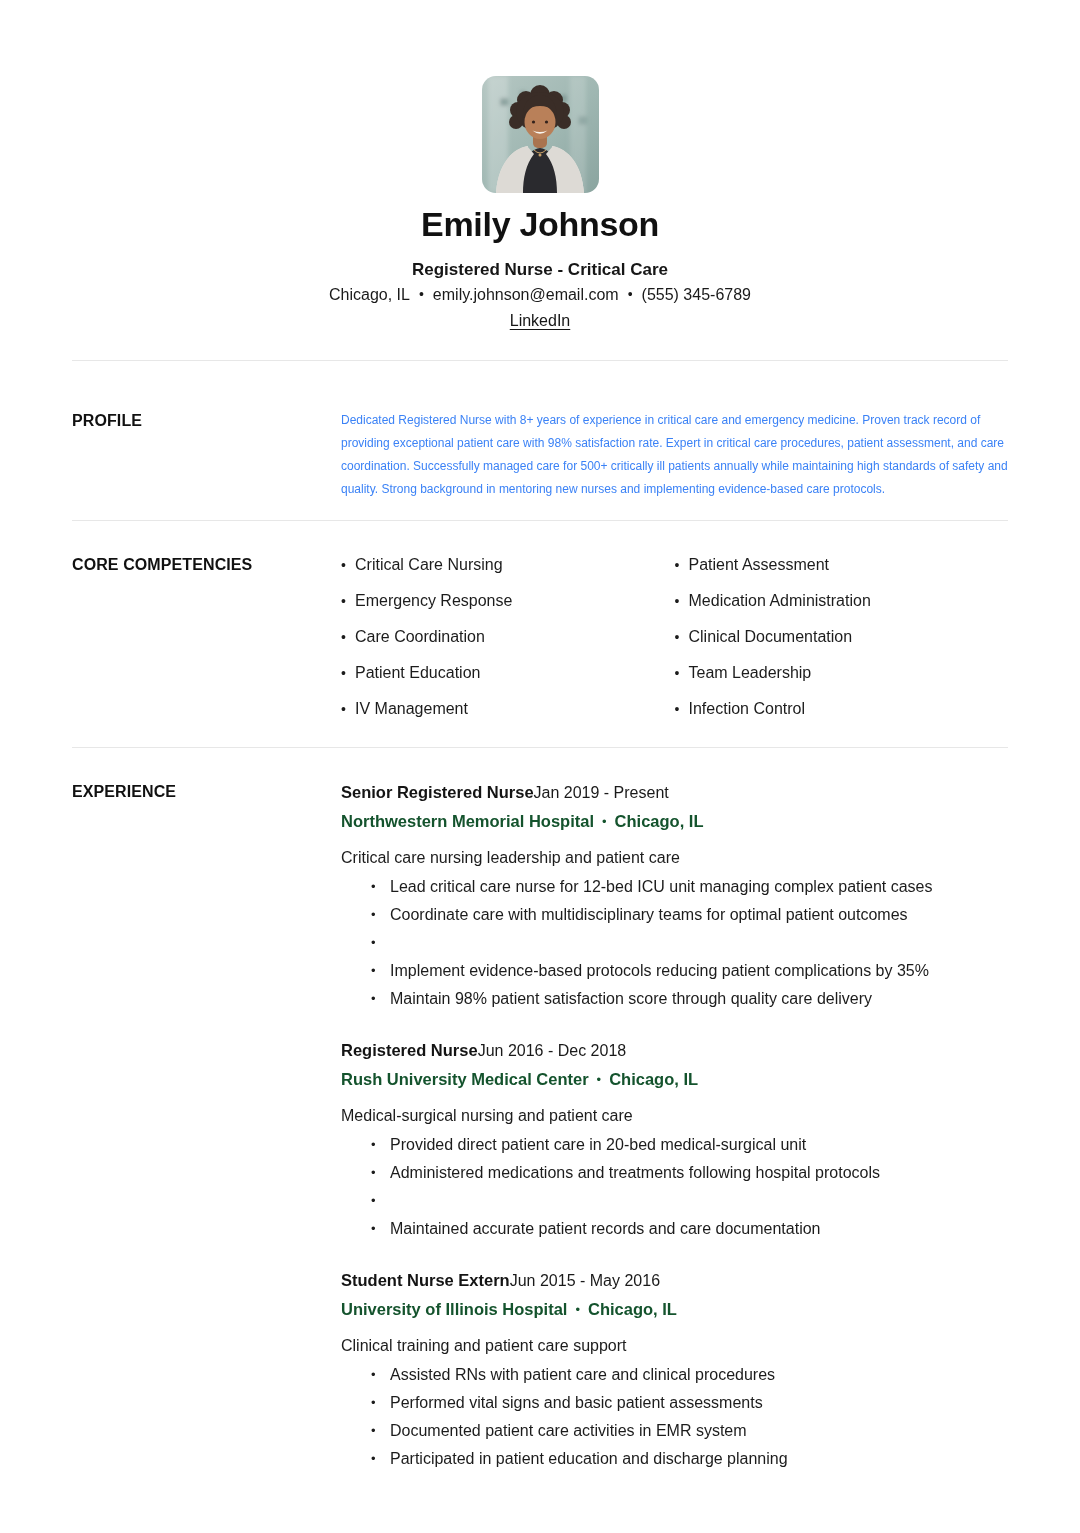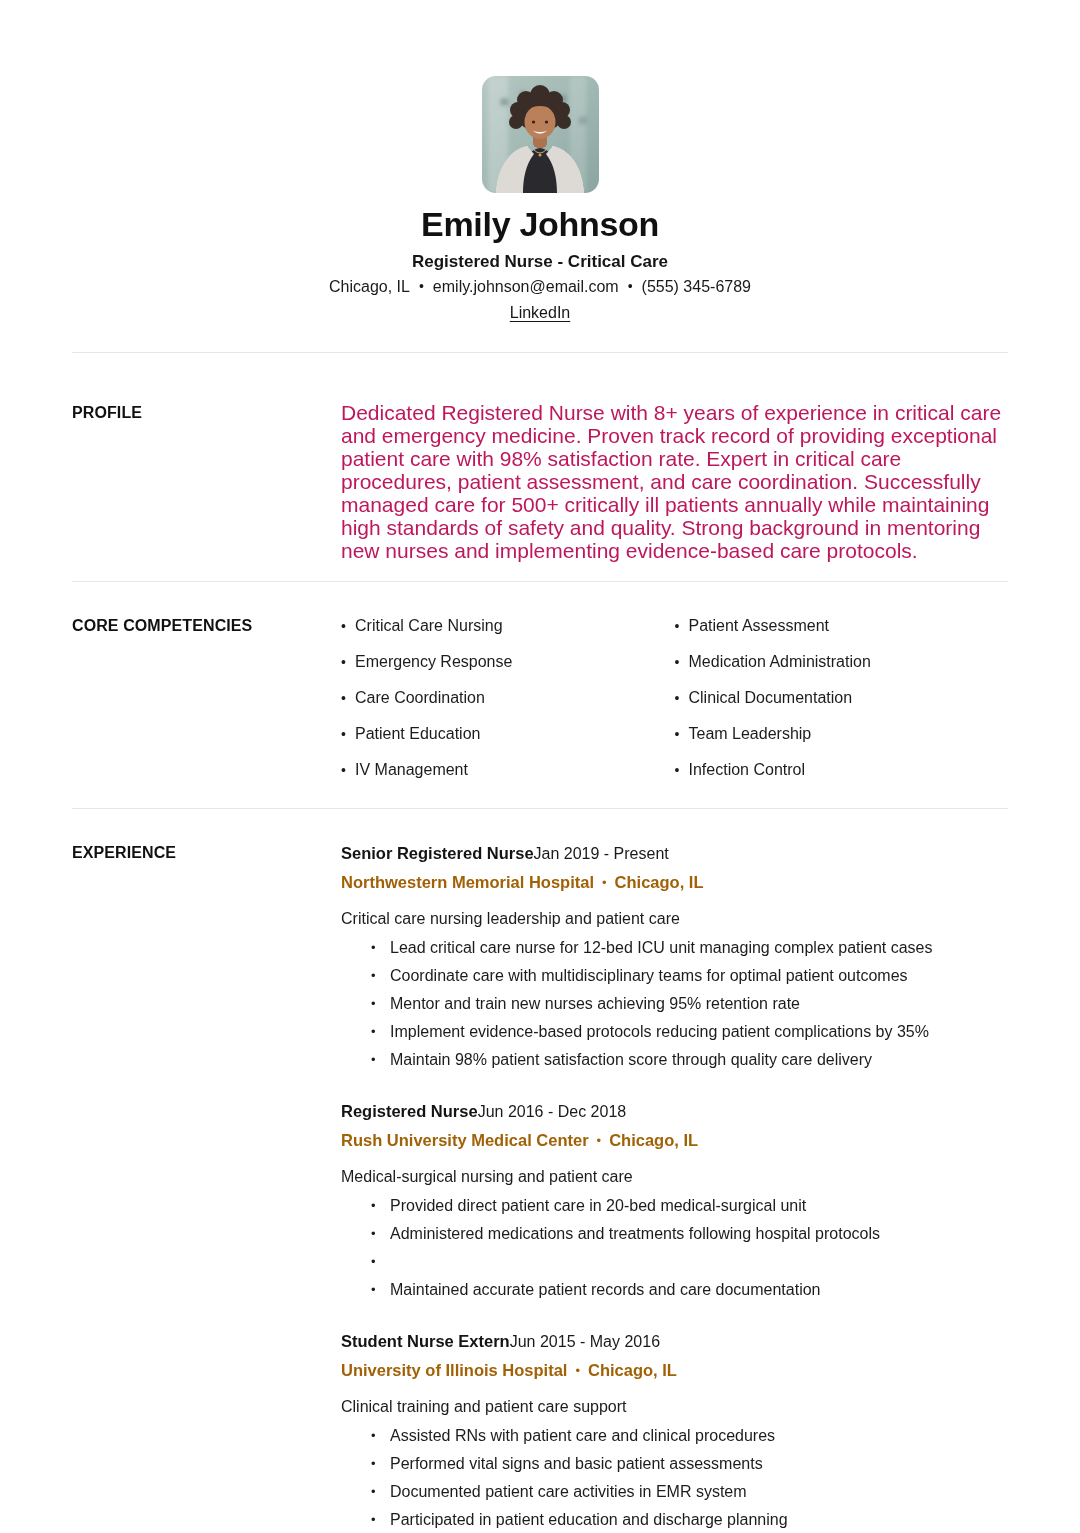--- a/index.html
+++ b/index.html
@@ -31,21 +31,21 @@
   .photo-wrap svg { display: block; }
   .name {
     margin-top: 11px;
     font-size: 34px;
     line-height: 40px;
     font-weight: 700;
     letter-spacing: -0.3px;
     color: #111111;
   }
   .headline {
-    margin-top: 6px;
+    margin-top: 14px;
     font-size: 17px;
     line-height: 24px;
     font-weight: 600;
     color: #161616;
   }
   .contact-line {
     font-size: 16px;
     line-height: 25px;
     color: #1a1a1a;
   }
@@ -76,23 +76,23 @@
     font-weight: 700;
     letter-spacing: 0.1px;
     color: #111111;
     line-height: 24px;
   }
   .section-content { flex: 1; min-width: 0; }
   .section-profile { padding: 48px 0 19px; }
   .section-competencies { padding: 32px 0 26px; }
   .section-experience { padding: 32px 0 10px; }
   .profile-text {
-    font-size: 21px;
+    font-size: 12px;
     line-height: 23px;
-    color: #be185d;
+    color: #3b82f6;
   }
   
   .comp-grid { display: flex; }
   .comp-col { width: 50%; box-sizing: border-box; }
   .comp-item {
     display: flex;
     font-size: 16px;
     line-height: 24px;
     margin-bottom: 12px;
     color: #1c1c1c;
@@ -117,21 +117,21 @@
     line-height: 24px;
     font-weight: 400;
     color: #1a1a1a;
     white-space: nowrap;
   }
   .job-company-line {
     margin-top: 4px;
     font-size: 16.5px;
     line-height: 24px;
     font-weight: 600;
-    color: #a16207;
+    color: #14532d;
   }
   .job-company-line .sep {
     display: inline-block;
     margin: 0 8px;
     font-size: 13px;
     font-weight: 400;
     vertical-align: 1px;
   }
   .job-summary {
     margin-top: 12px;
@@ -294,21 +294,20 @@
             <div class="exp-bullet">
               <span class="dot">•</span>
               <span class="txt">Lead critical care nurse for 12-bed ICU unit managing complex patient cases</span>
             </div>
             <div class="exp-bullet">
               <span class="dot">•</span>
               <span class="txt">Coordinate care with multidisciplinary teams for optimal patient outcomes</span>
             </div>
             <div class="exp-bullet">
               <span class="dot">•</span>
-              <span class="txt">Mentor and train new nurses achieving 95% retention rate</span>
             </div>
             <div class="exp-bullet">
               <span class="dot">•</span>
               <span class="txt">Implement evidence-based protocols reducing patient complications by 35%</span>
             </div>
             <div class="exp-bullet">
               <span class="dot">•</span>
               <span class="txt">Maintain 98% patient satisfaction score through quality care delivery</span>
             </div>
           </div>

